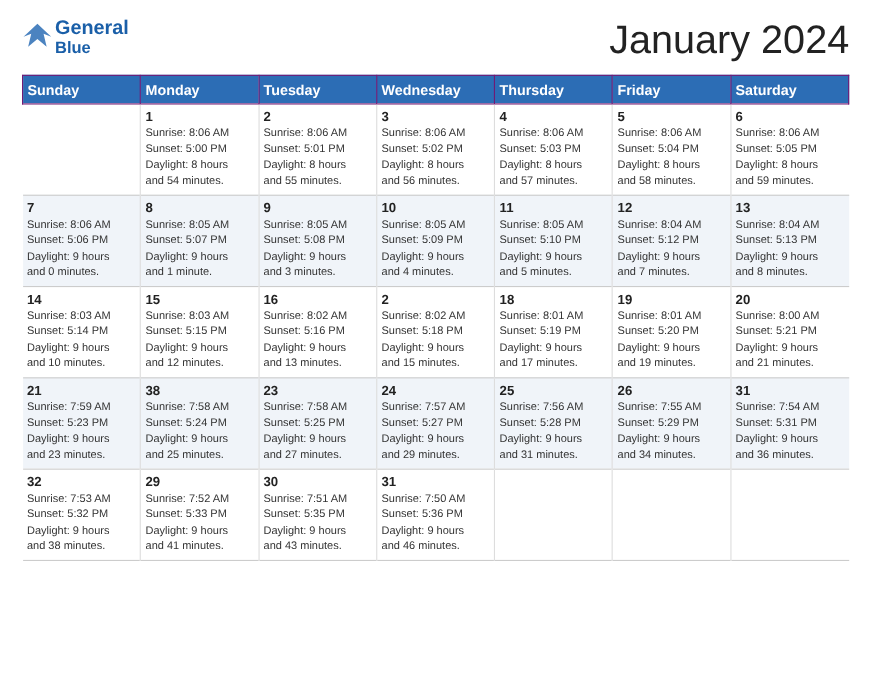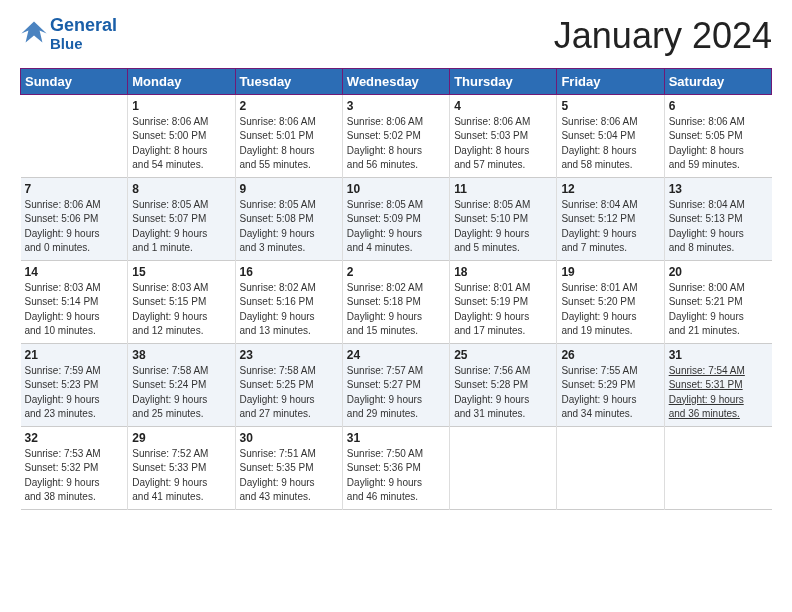--- a/index.html
+++ b/index.html
@@ -306,21 +306,21 @@
           </td>
           <td>
             <span class="day-num">26</span>
             <div class="day-info" style="white-space: pre-line;">Sunrise: 7:55 AM
 Sunset: 5:29 PM
 Daylight: 9 hours
 and 34 minutes.</div>
           </td>
           <td>
             <span class="day-num">31</span>
-            <div class="day-info" style="white-space: pre-line; text-decoration: underline;">Sunrise: 7:54 AM
+            <div class="day-info" style="white-space: pre-line;">Sunrise: 7:54 AM
 Sunset: 5:31 PM
 Daylight: 9 hours
 and 36 minutes.</div>
           </td>
         </tr>
         <tr>
           <td>
             <span class="day-num">32</span>
             <div class="day-info" style="white-space: pre-line;">Sunrise: 7:53 AM
 Sunset: 5:32 PM

